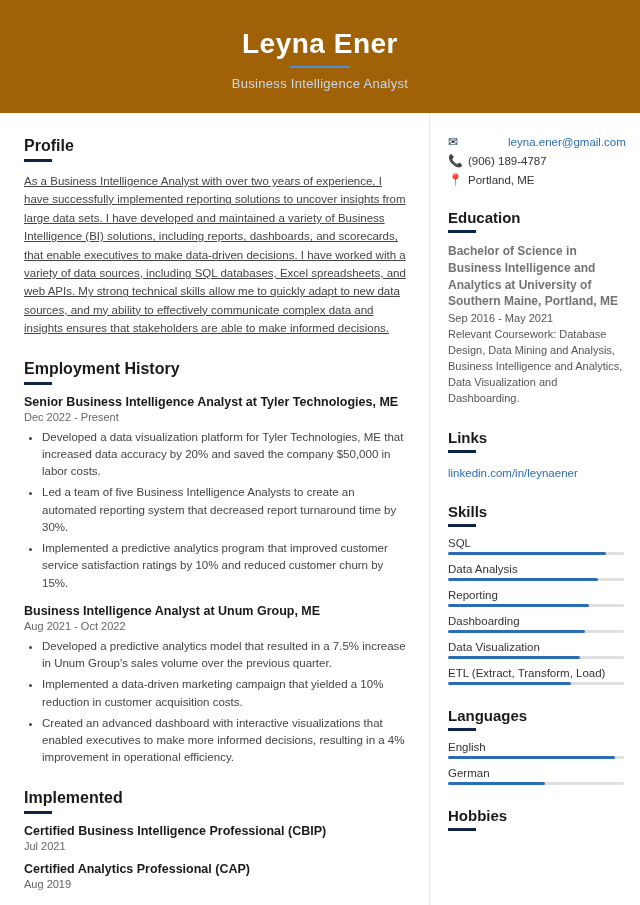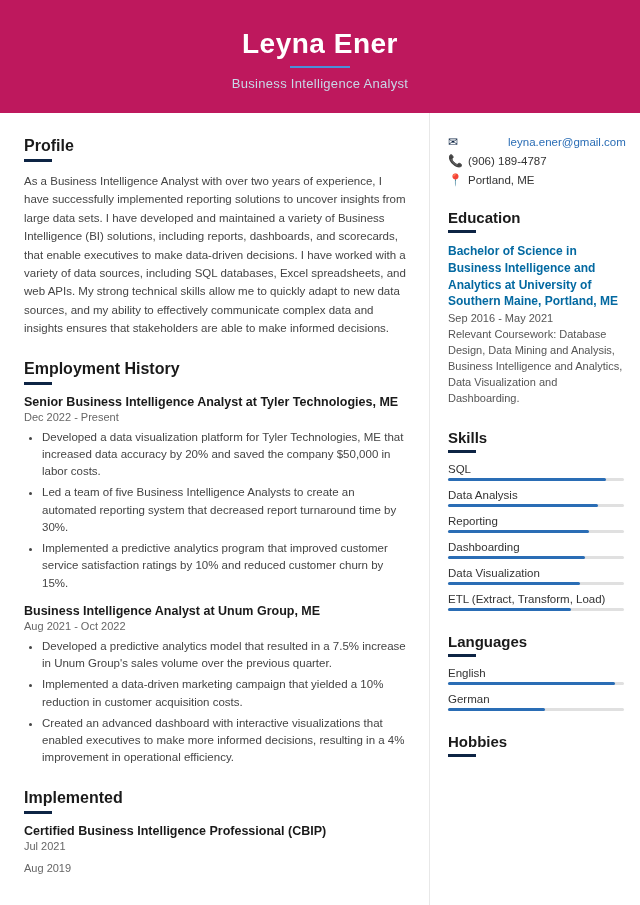--- a/index.html
+++ b/index.html
@@ -11,21 +11,21 @@
       align-items: flex-start;
       min-height: 100vh;
     }
     .resume {
       width: 640px;
       background: #fff;
       box-shadow: 0 2px 8px rgba(0,0,0,0.15);
     }
     
     .header {
-      background: #be185d;
+      background: #a16207;
       color: #fff;
       text-align: center;
       padding: 28px 20px 22px;
     }
     .header h1 {
       font-size: 28px;
       font-weight: bold;
       letter-spacing: 0.5px;
       margin-bottom: 4px;
     }
@@ -76,20 +76,21 @@
       height: 3px;
       background: #0d2444;
       margin-bottom: 10px;
     }
 
     
     .profile-text {
       font-size: 11.5px;
       color: #444;
       line-height: 1.6;
+      text-decoration: underline;
     }
 
     
     .job-title {
       font-size: 12.5px;
       font-weight: bold;
       color: #1a1a1a;
       margin-bottom: 2px;
     }
     .job-dates {
@@ -140,21 +141,21 @@
       font-size: 12px;
       color: #0d2444;
       width: 14px;
       text-align: center;
     }
 
     
     .edu-degree {
       font-size: 12px;
       font-weight: bold;
-      color: #0369a1;
+      color: #737373;
       line-height: 1.4;
       margin-bottom: 2px;
     }
     .edu-dates {
       font-size: 11px;
       color: #555;
       margin-bottom: 3px;
     }
     .edu-coursework {
       font-size: 11px;
@@ -261,20 +262,21 @@
       </div>
 
       <div class="section">
         <div class="section-title">Implemented</div>
         <div class="section-divider"></div>
         <div>
           <div class="cert-name">Certified Business Intelligence Professional (CBIP)</div>
           <div class="cert-date">Jul 2021</div>
         </div>
         <div>
+          <div class="cert-name">Certified Analytics Professional (CAP)</div>
           <div class="cert-date">Aug 2019</div>
         </div>
       </div>
 
     </div>
 
     <div class="sidebar">
 
       <div class="section">
         <div class="contact-item">
@@ -295,20 +297,27 @@
         <div class="section-title">Education</div>
         <div class="section-divider"></div>
         <div class="edu-degree">Bachelor of Science in Business Intelligence and Analytics at University of Southern Maine, Portland, ME</div>
         <div class="edu-dates">Sep 2016 - May 2021</div>
         <div class="edu-coursework">
           <span>Relevant Coursework:</span>
           <span>Database Design, Data Mining and Analysis, Business Intelligence and Analytics, Data Visualization and Dashboarding.</span>
         </div>
       </div>
 
+      <div class="section">
+        <div class="section-title">Links</div>
+        <div class="section-divider"></div>
+        <div class="link-item">
+          <a>linkedin.com/in/leynaener</a>
+        </div>
+      </div>
 
       <div class="section">
         <div class="section-title">Skills</div>
         <div class="section-divider"></div>
         <div id="skills-container">
             <div class="skill-item">
       <div class="skill-label">SQL</div>
       <div class="skill-bar-bg">
         <div class="skill-bar-fill" style="width:90%"></div>
       </div>

